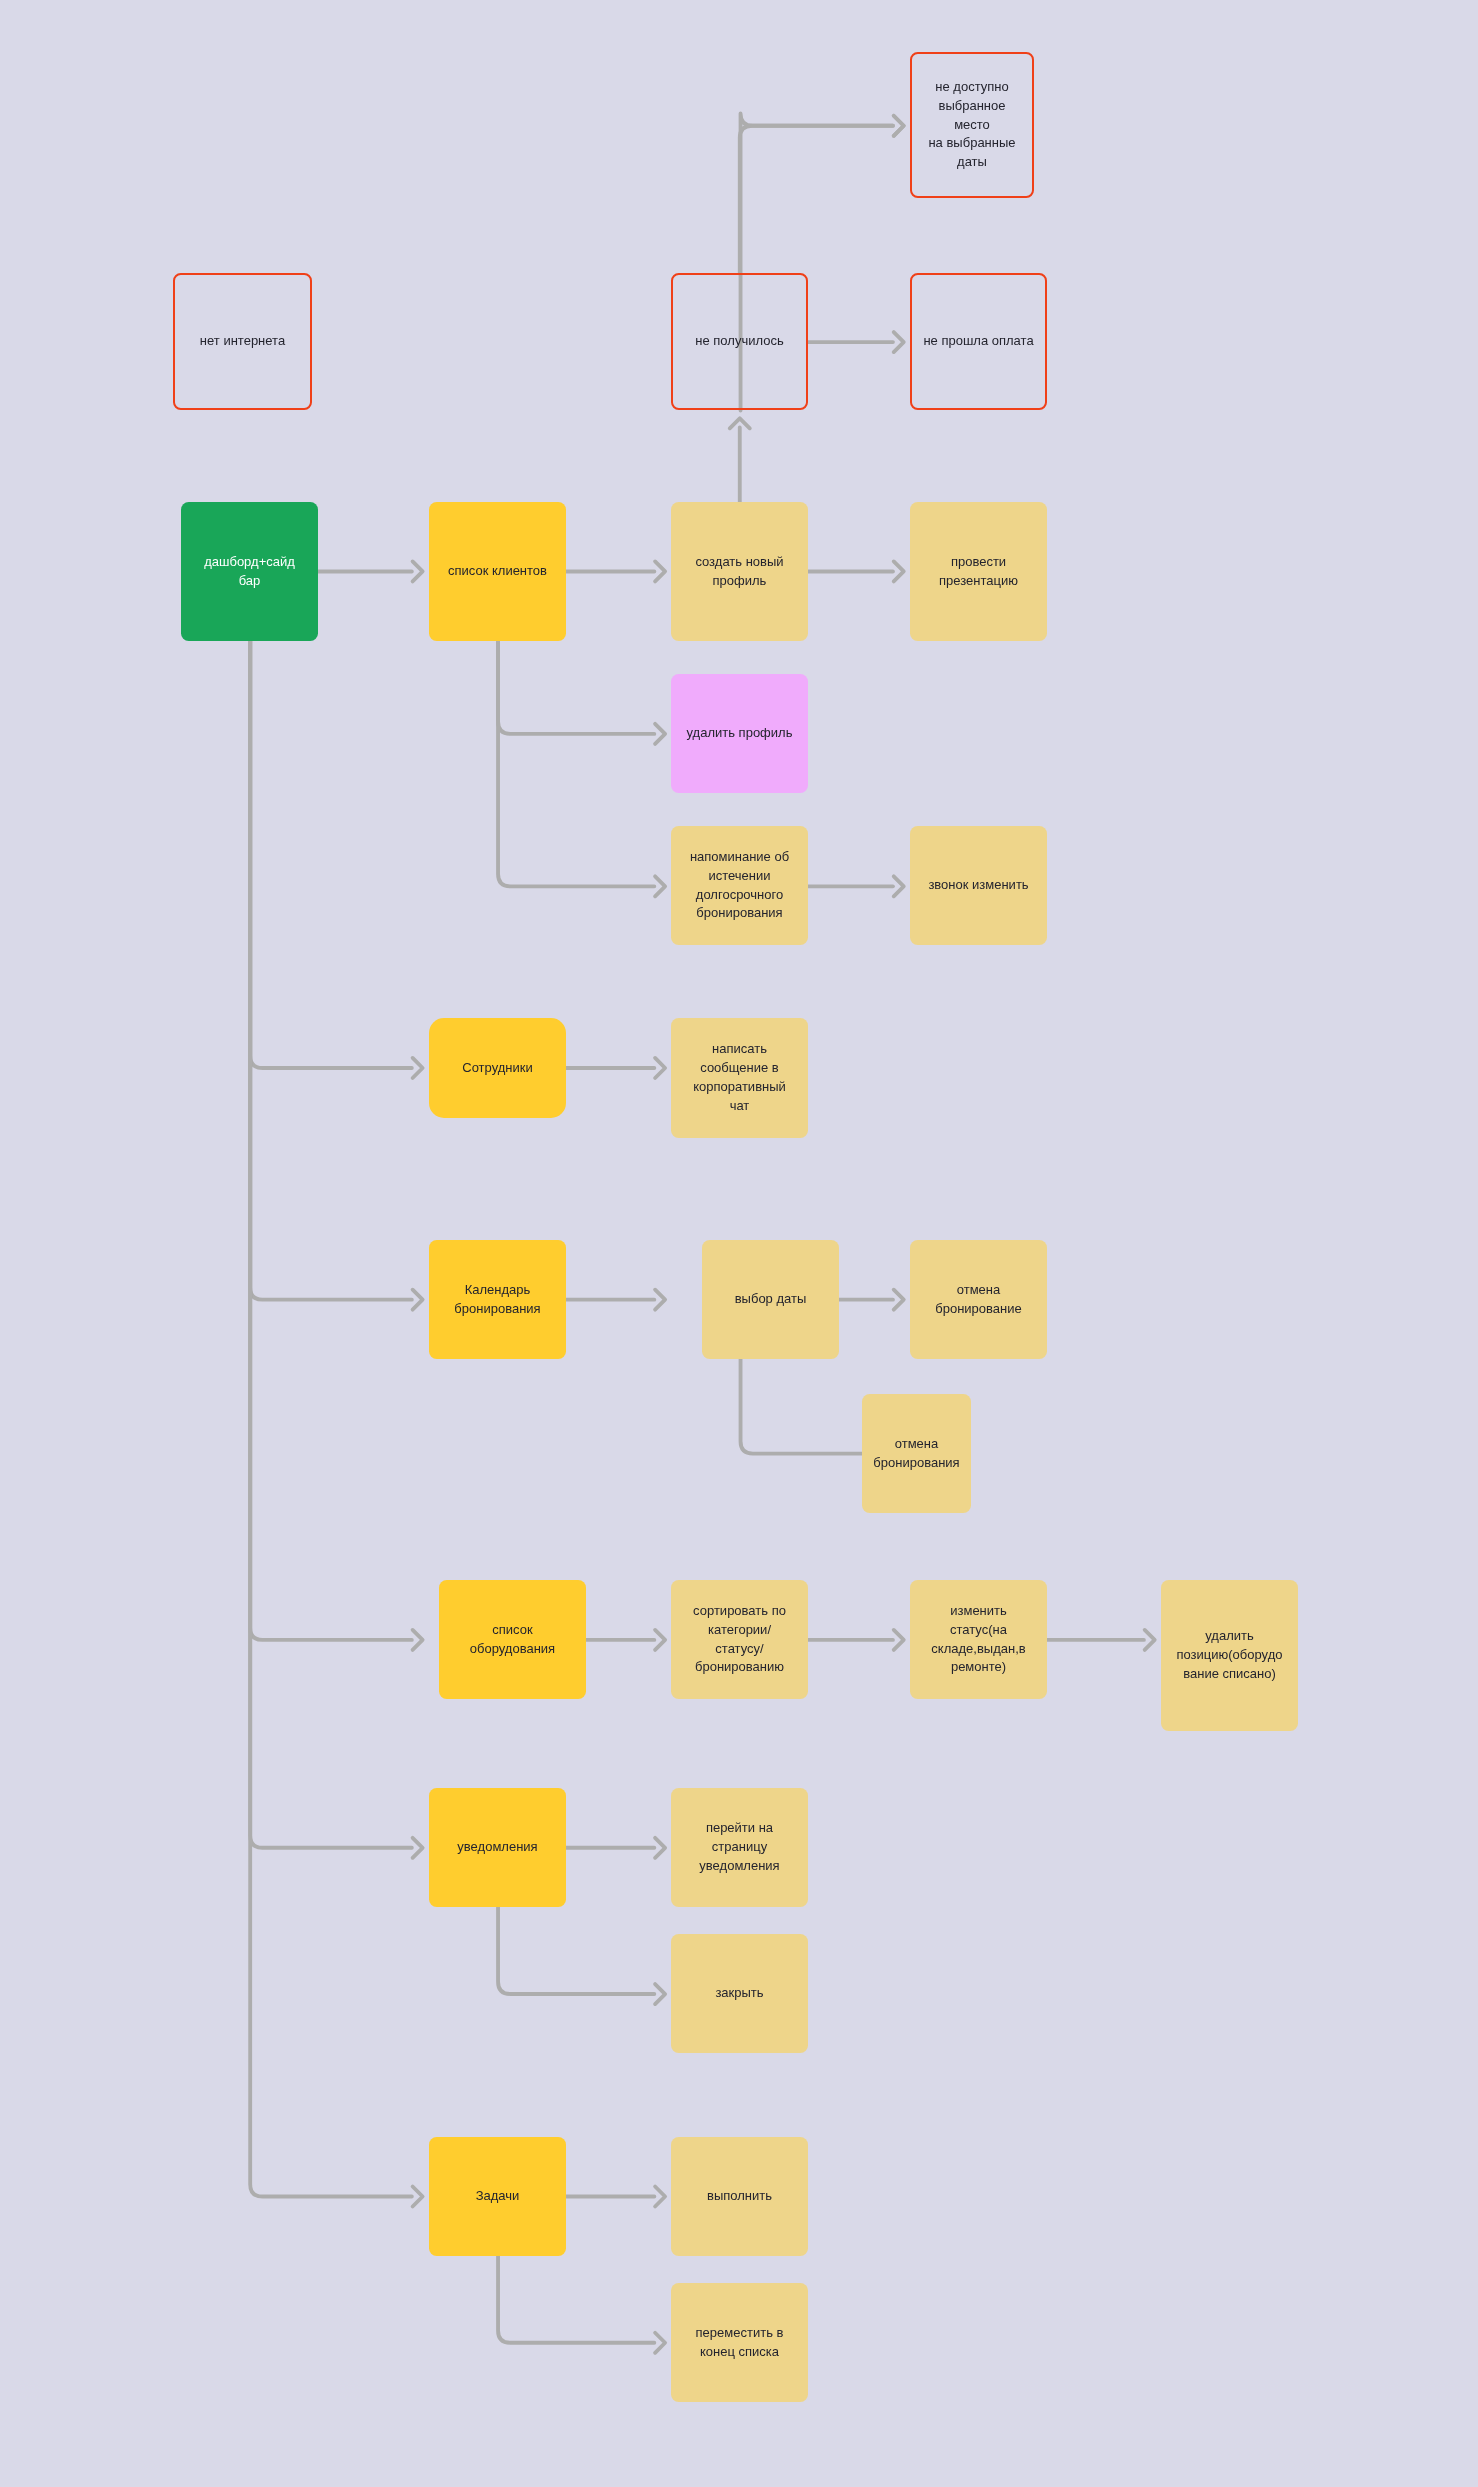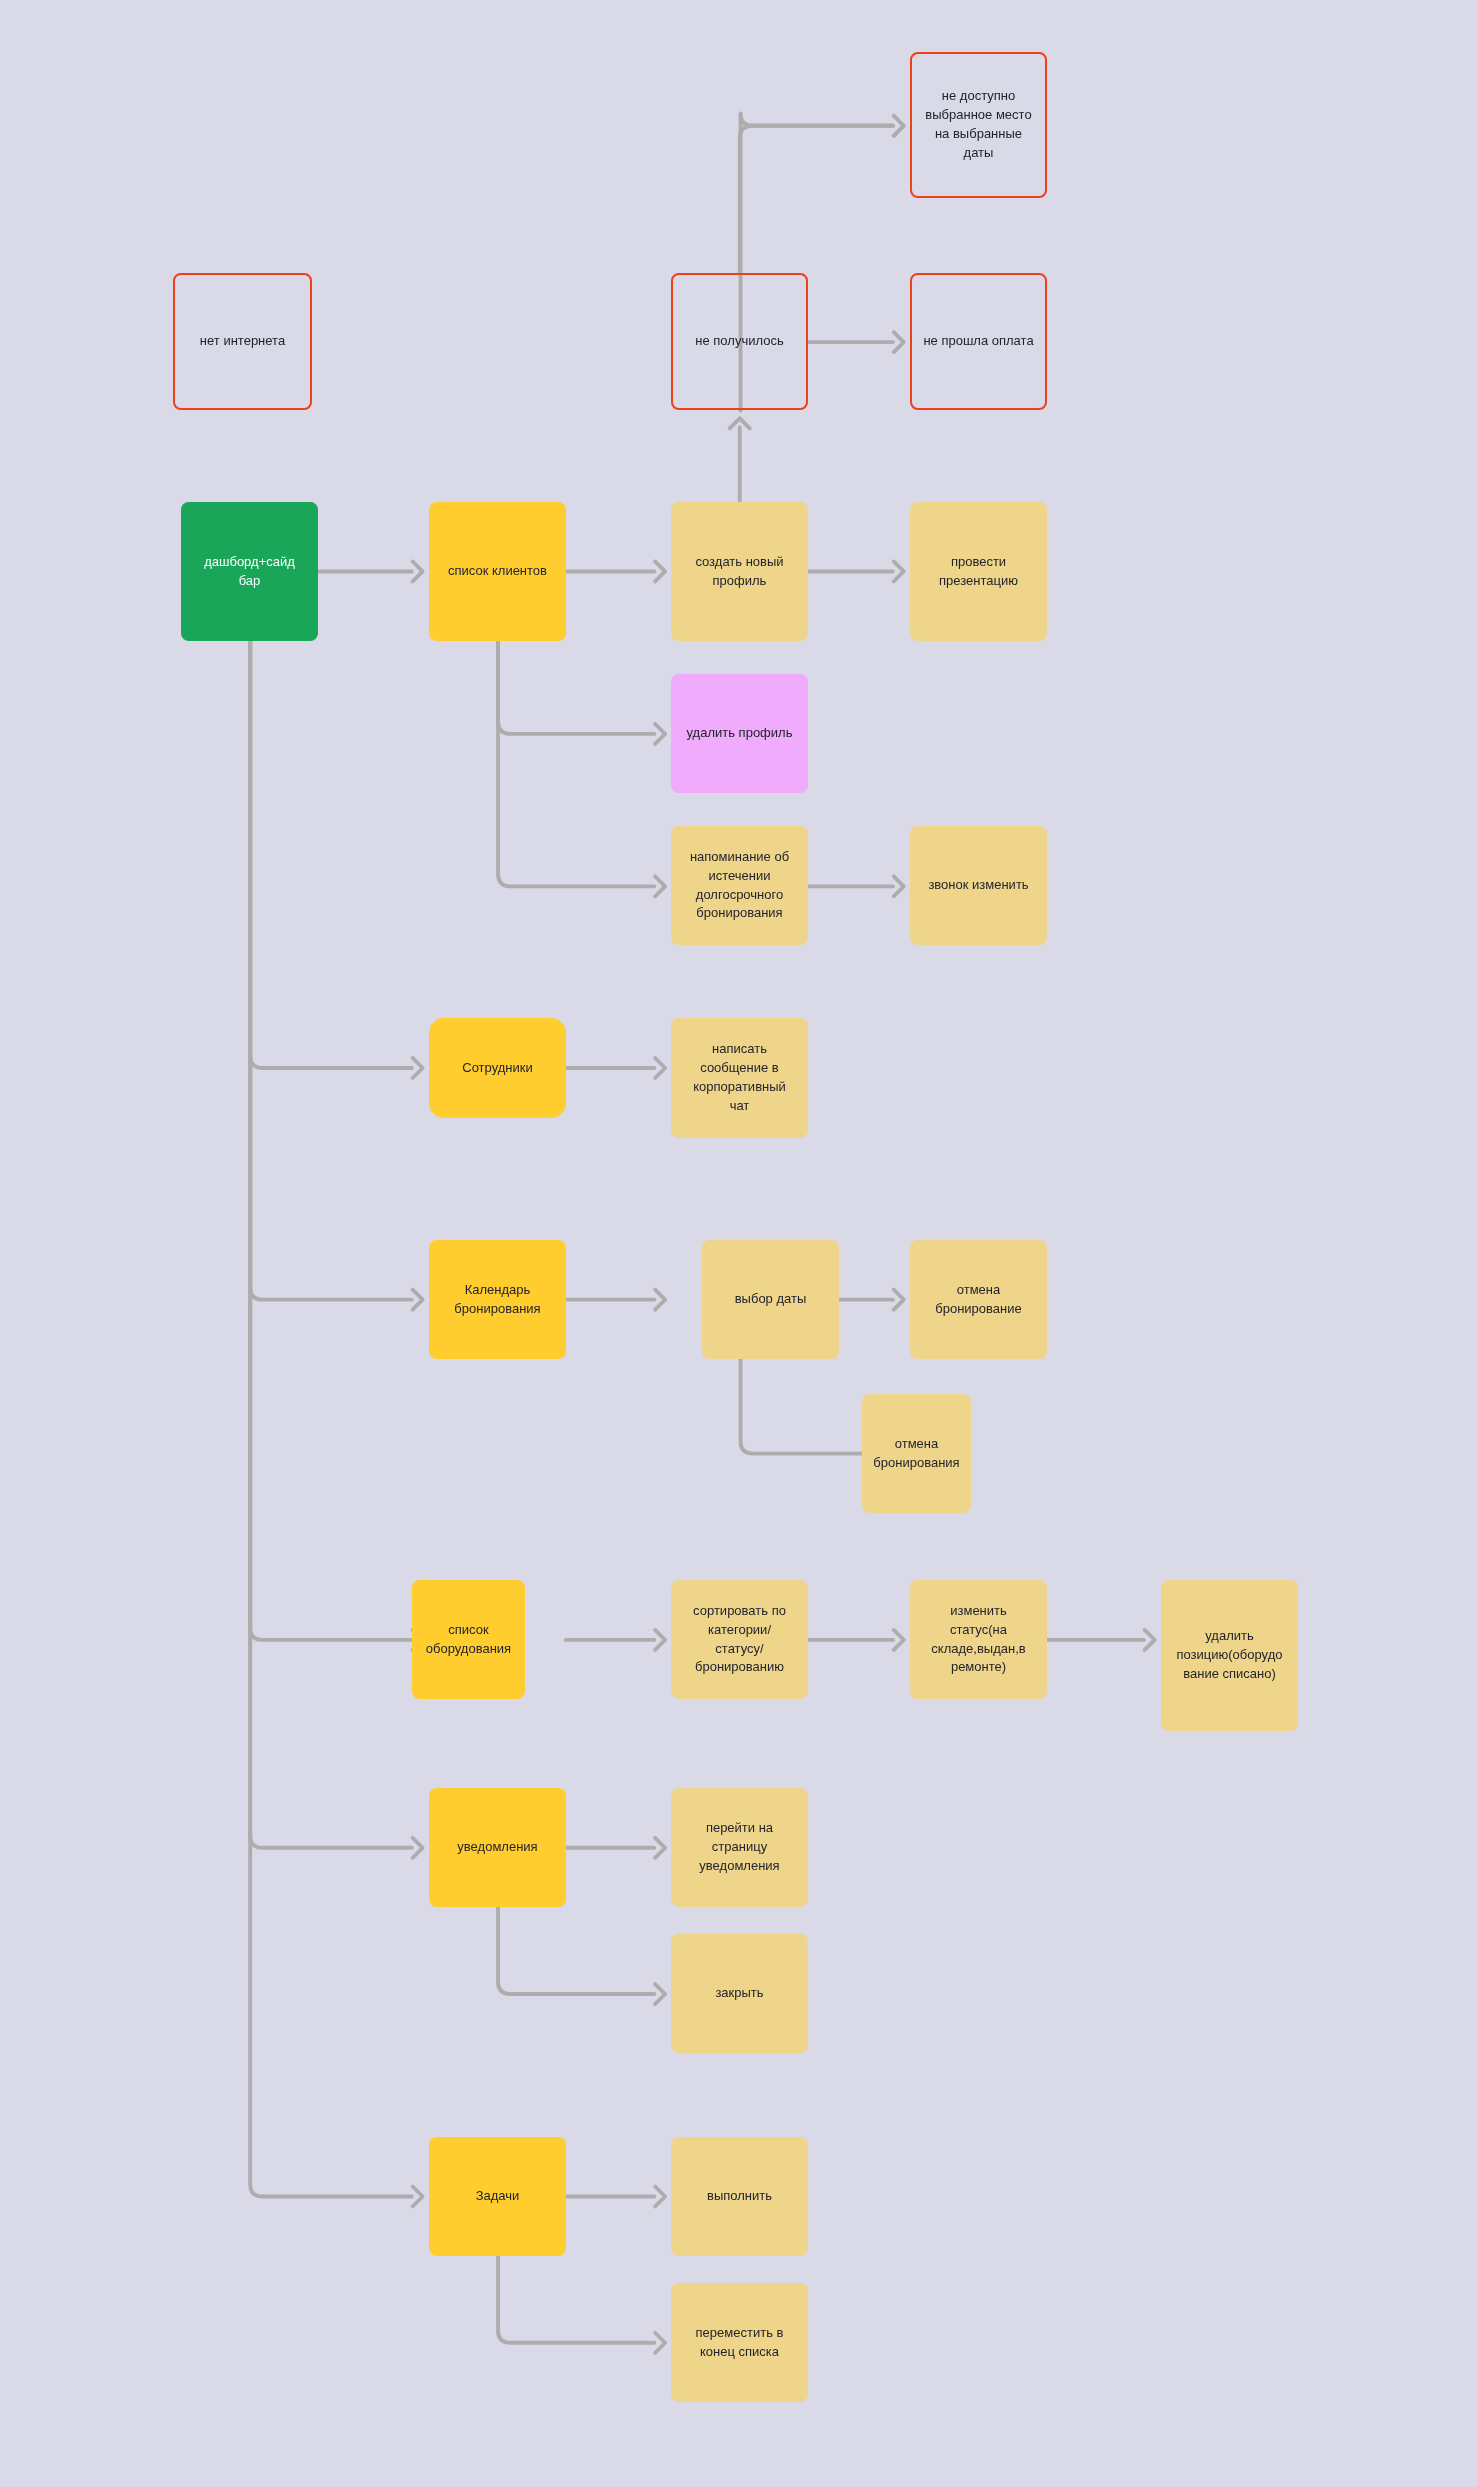--- a/index.html
+++ b/index.html
@@ -109,21 +109,21 @@
       <path d="M851,2840 L864,2853 L851,2866" class="ahead"></path>
       <path d="M647,2930 L647,3027 Q647,3043 663,3043 L850,3043" class="edge"></path>
       <path d="M851,3030 L864,3043 L851,3056" class="ahead"></path>
       <path d="M961,355 L961,179 Q961,163 977,163 L1160,163" class="edge"></path>
       <path d="M1161,150 L1174,163 L1161,176" class="ahead"></path>
     </svg>
   <div id="node-layer">
       <div class="node error" style="left: 173px; top: 273px; width: 139px; height: 137px;">нет интернета</div>
       <div class="node error" style="left: 671px; top: 273px; width: 137px; height: 137px;">не получилось</div>
       <div class="node error" style="left: 910px; top: 273px; width: 137px; height: 137px;">не прошла оплата</div>
-      <div class="node error" style="left: 910px; top: 52px; width: 137px; height: 146px;">не доступно
+      <div class="node error" style="left: 910px; top: 52px; width: 124px; height: 146px;">не доступно
 выбранное место
 на выбранные
 даты</div>
       <div class="node green" style="left: 181px; top: 502px; width: 137px; height: 139px;">дашборд+сайд
 бар</div>
       <div class="node yellow" style="left: 429px; top: 502px; width: 137px; height: 139px;">список клиентов</div>
       <div class="node sand" style="left: 671px; top: 502px; width: 137px; height: 139px;">создать новый
 профиль</div>
       <div class="node sand" style="left: 910px; top: 502px; width: 137px; height: 139px;">провести
 презентацию</div>
@@ -138,21 +138,21 @@
 сообщение в
 корпоративный
 чат</div>
       <div class="node yellow" style="left: 429px; top: 1240px; width: 137px; height: 119px;">Календарь
 бронирования</div>
       <div class="node sand" style="left: 671px; top: 1240px; width: 137px; height: 119px; margin-left: 31px;">выбор даты</div>
       <div class="node sand" style="left: 910px; top: 1240px; width: 137px; height: 119px;">отмена
 бронирование</div>
       <div class="node sand" style="left: 862px; top: 1394px; width: 109px; height: 119px;">отмена
 бронирования</div>
-      <div class="node yellow" style="left: 412px; top: 1580px; width: 113px; height: 119px;">список
+      <div class="node yellow" style="left: 439px; top: 1580px; width: 147px; height: 119px;">список
 оборудования</div>
       <div class="node sand" style="left: 671px; top: 1580px; width: 137px; height: 119px;">сортировать по
 категории/
 статусу/
 бронированию</div>
       <div class="node sand" style="left: 910px; top: 1580px; width: 137px; height: 119px;">изменить
 статус(на
 складе,выдан,в
 ремонте)</div>
       <div class="node sand" style="left: 1161px; top: 1580px; width: 137px; height: 151px;">удалить

